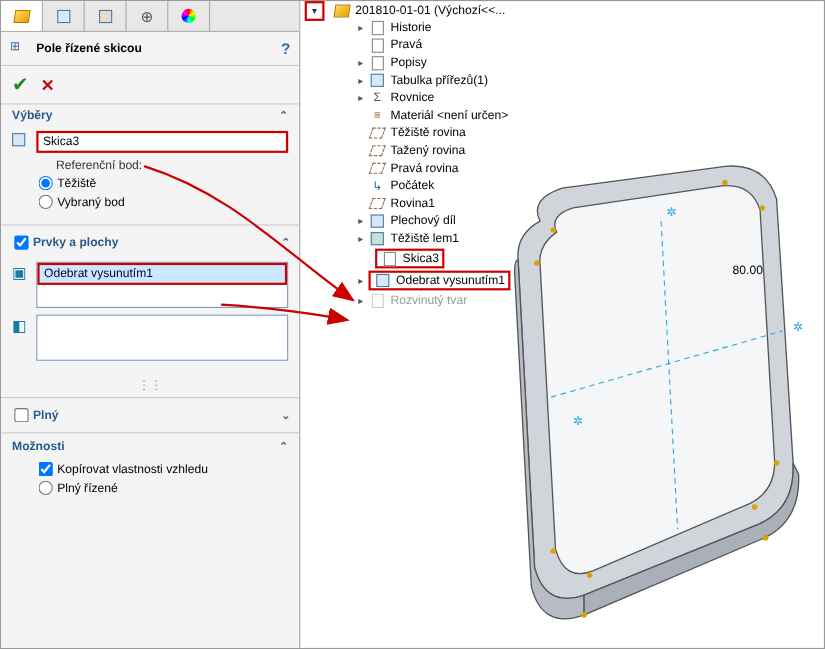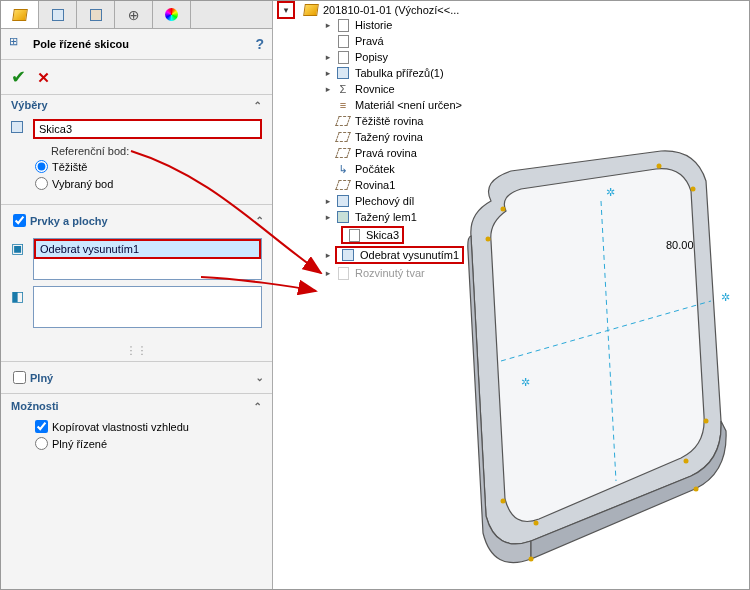--- a/index.html
+++ b/index.html
@@ -242,21 +242,21 @@
         <span class="tree-ic">
           <span class="blue-ic"></span>
         </span>
         <span class="tlabel">Plechový díl</span>
       </div>
     <div class="tree-item">
         <span class="tr">▸</span>
         <span class="tree-ic">
           <span class="blue-ic" style="background:#c8e0d8"></span>
         </span>
-        <span class="tlabel">Tažený lem1</span>
+        <span class="tlabel">Těžiště lem1</span>
       </div>
     <div class="tree-item deep">
         <span class="redbox">
           <span class="tree-ic">
             <span class="paper-ic"></span>
           </span>
           <span class="tlabel">Skica3</span>
         </span>
       </div>
     <div class="tree-item">

